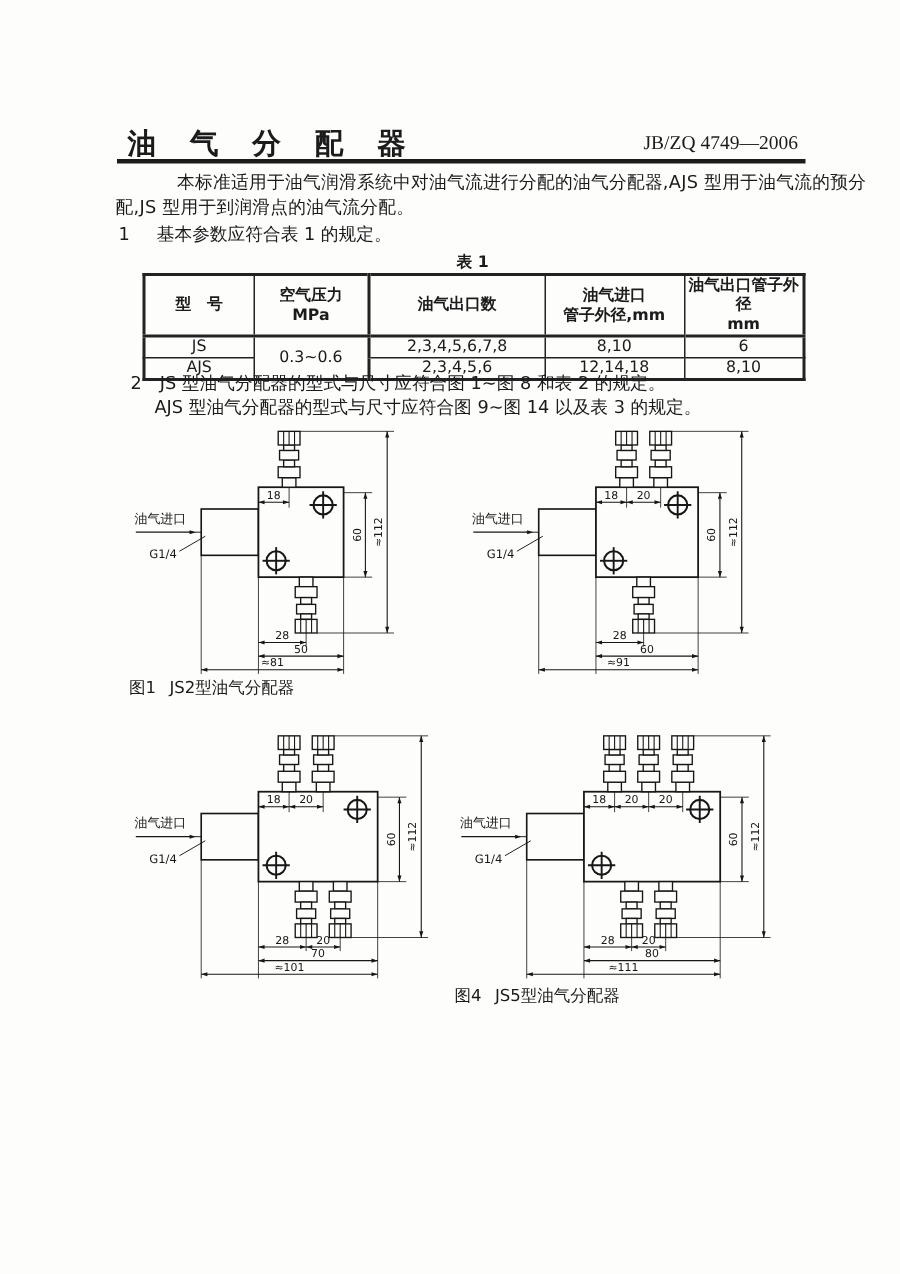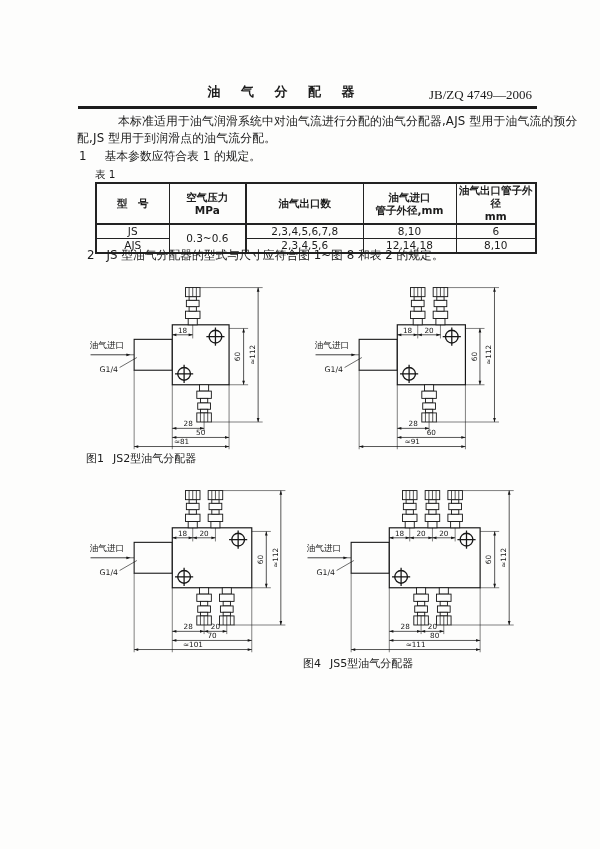--- a/index.html
+++ b/index.html
@@ -1,26 +1,26 @@
 <!DOCTYPE html>
 <html><head>
 <meta charset="utf-8">
 <style>
 *{margin:0;padding:0;box-sizing:border-box}
 html,body{width:600px;height:849px}
 body{background:#fdfdfc;color:#1b1b1b;font-family:"DejaVu Sans","Liberation Sans",sans-serif}
 .page{position:relative;width:600px;height:849px;background:#fdfdfc;overflow:hidden}
 .abs{position:absolute}
-.title{font-size:13px;font-weight:bold;letter-spacing:8px;text-align:center;white-space:nowrap}
+.title{font-size:19px;font-weight:bold;letter-spacing:8px;white-space:nowrap}
 .stdno{font-family:"Liberation Serif","DejaVu Serif",serif;font-size:13px;white-space:nowrap}
 .rule{height:2.5px;background:#1c1c1c}
 .para{font-size:11.8px;white-space:nowrap;letter-spacing:.2px}
 .clause{font-size:11.8px;white-space:nowrap}
 .clause .no{display:inline-block}
-.tbl-label{font-size:10.5px;font-weight:normal;}
+.tbl-label{font-size:10.5px;font-weight:bold;text-align:center}
 table.t1{position:absolute;border-collapse:collapse;table-layout:fixed;width:440px;background:#fdfdfc;border:2px solid #222}
 .t1 th,.t1 td{border:1px solid #222;font-size:10.5px;text-align:center;vertical-align:middle;padding:0;font-weight:normal}
 .t1 thead th{height:31px;line-height:13px;font-weight:bold}
 .t1 tbody td{height:13px;line-height:13px}
 .t1 thead th{border-bottom:2px solid #222}
 .thl{border-left:2px solid #222 !important}
 .blk{display:block}
 .fig{width:218px;height:169px}
 .fig svg{width:218px;height:169px;display:block}
 svg text{font-family:"DejaVu Sans","Liberation Sans",sans-serif}
@@ -88,20 +88,21 @@
         <td class="thl">2,3,4,5,6</td>
         <td>12,14,18</td>
         <td>8,10</td>
       </tr>
     </tbody>
   </table>
 
   <div class="abs clause" style="left:87px;top:248px">
     <span class="no">2</span><span style="margin-left:12px">JS 型油气分配器的型式与尺寸应符合图 1~图 8 和表 2 的规定。</span>
   </div>
+  <div class="abs clause" style="left:87px;top:264px;padding-left:16px">AJS 型油气分配器的型式与尺寸应符合图 9~图 14 以及表 3 的规定。</div>
 
   <div class="abs fig" style="left:86px;top:283px">
     <svg viewBox="0 0 240 186">
         <line x1="44" y1="79" x2="147.5" y2="79" stroke="#171717" stroke-width="0.7" stroke-dasharray="9 2.5 2 2.5"></line>
         <rect x="53" y="62" width="42" height="34" fill="#fdfdfc" stroke="#171717" stroke-width="1.2"></rect>
         <rect x="95" y="46" width="62.5" height="66" fill="#fdfdfc" stroke="#171717" stroke-width="1.3"></rect>
         <rect x="112.5" y="39" width="10" height="7" fill="#fdfdfc" stroke="#171717" stroke-width="1"></rect>
         <rect x="109.5" y="31" width="16" height="8" fill="#fdfdfc" stroke="#171717" stroke-width="1"></rect>
         <rect x="113.5" y="26" width="8" height="5" fill="#fdfdfc" stroke="#171717" stroke-width="1"></rect>
         <rect x="110.5" y="19" width="14" height="7" fill="#fdfdfc" stroke="#171717" stroke-width="1"></rect>

